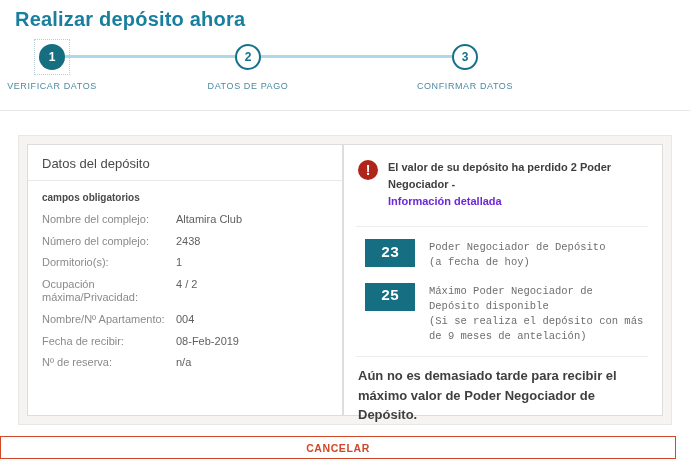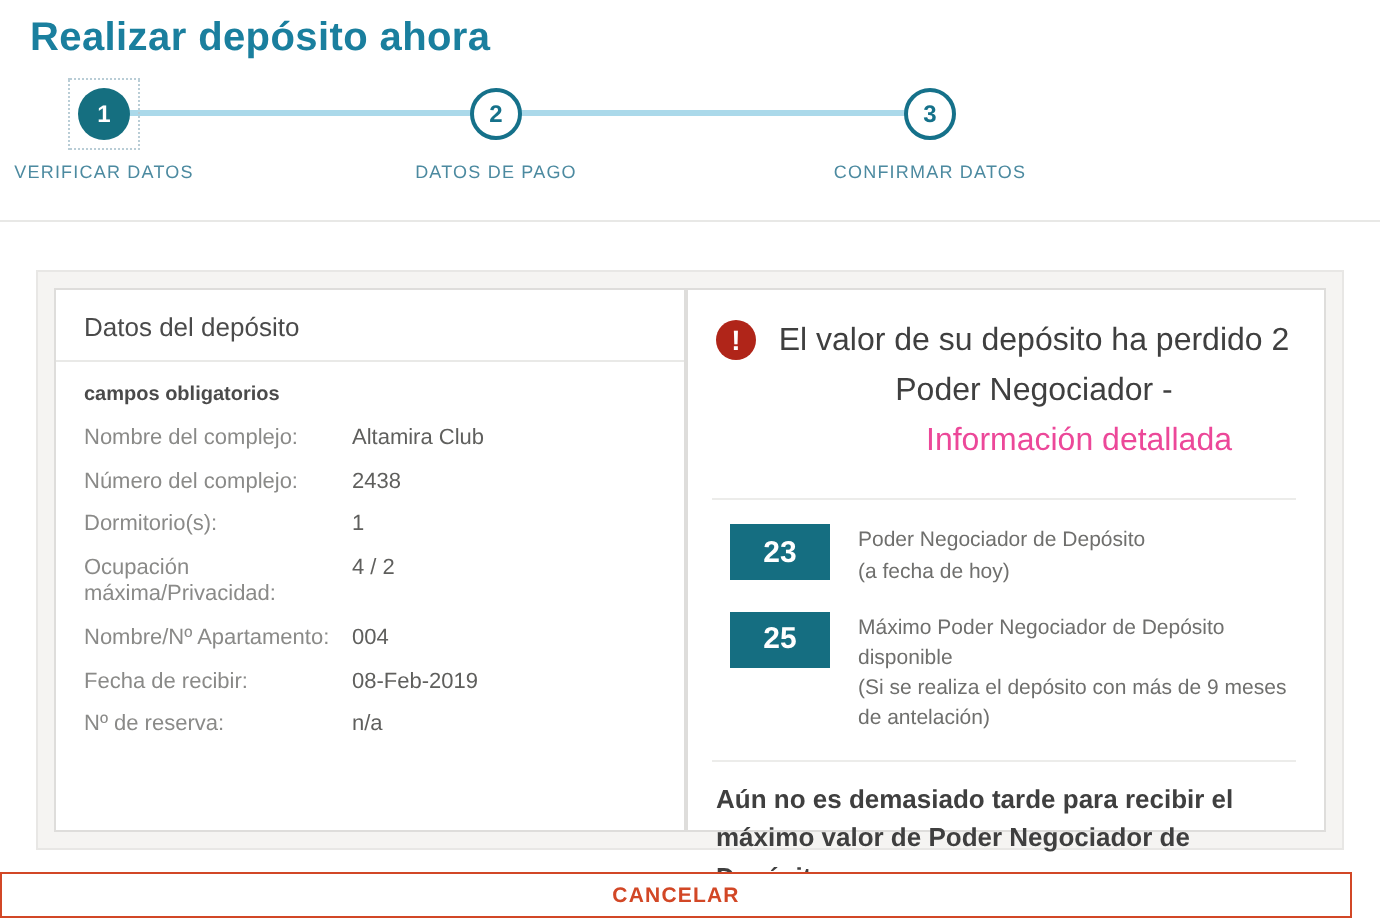--- a/index.html
+++ b/index.html
@@ -84,24 +84,24 @@
     display: flex; gap: 10px; align-items: flex-start;
     padding: 4px 2px 16px 2px;
     border-bottom: 1px solid #ececea;
   }
   .warning-icon {
     flex: 0 0 20px; width: 20px; height: 20px; border-radius: 50%;
     background: #b02519; color: #ffffff;
     display: flex; align-items: center; justify-content: center;
     font-size: 14px; font-weight: 700; margin-top: 1px;
   }
-  .warning-text { font-size: 16px; font-weight: 400; color: #3f3f3f; line-height: 1.55; text-align: center; }
-  .warning-link { color: #ec4899; cursor: pointer; margin-left: 45px; }
-
-  .metrics { margin: 12px 0 0 9px; }
+  .warning-text { font-size: 11px; font-weight: 700; color: #3f3f3f; line-height: 1.55; }
+  .warning-link { color: #6d28d9; cursor: pointer; }
+
+  .metrics { margin: 12px 0 0 9px; font-family: Liberation Mono, monospace; }
   .metric-row { display: flex; gap: 14px; align-items: flex-start; margin-bottom: 12px; }
   .metric-box {
     flex: 0 0 50px; width: 50px; height: 28px; background: #156e81;
     color: #ffffff; font-size: 15px; font-weight: 700;
     display: flex; align-items: center; justify-content: center;
   }
   .metric-label { font-size: 10.5px; color: #6f6f6d; line-height: 1.45; padding-top: 1px; }
 
   .headline {
     border-top: 1px solid #ececea;

